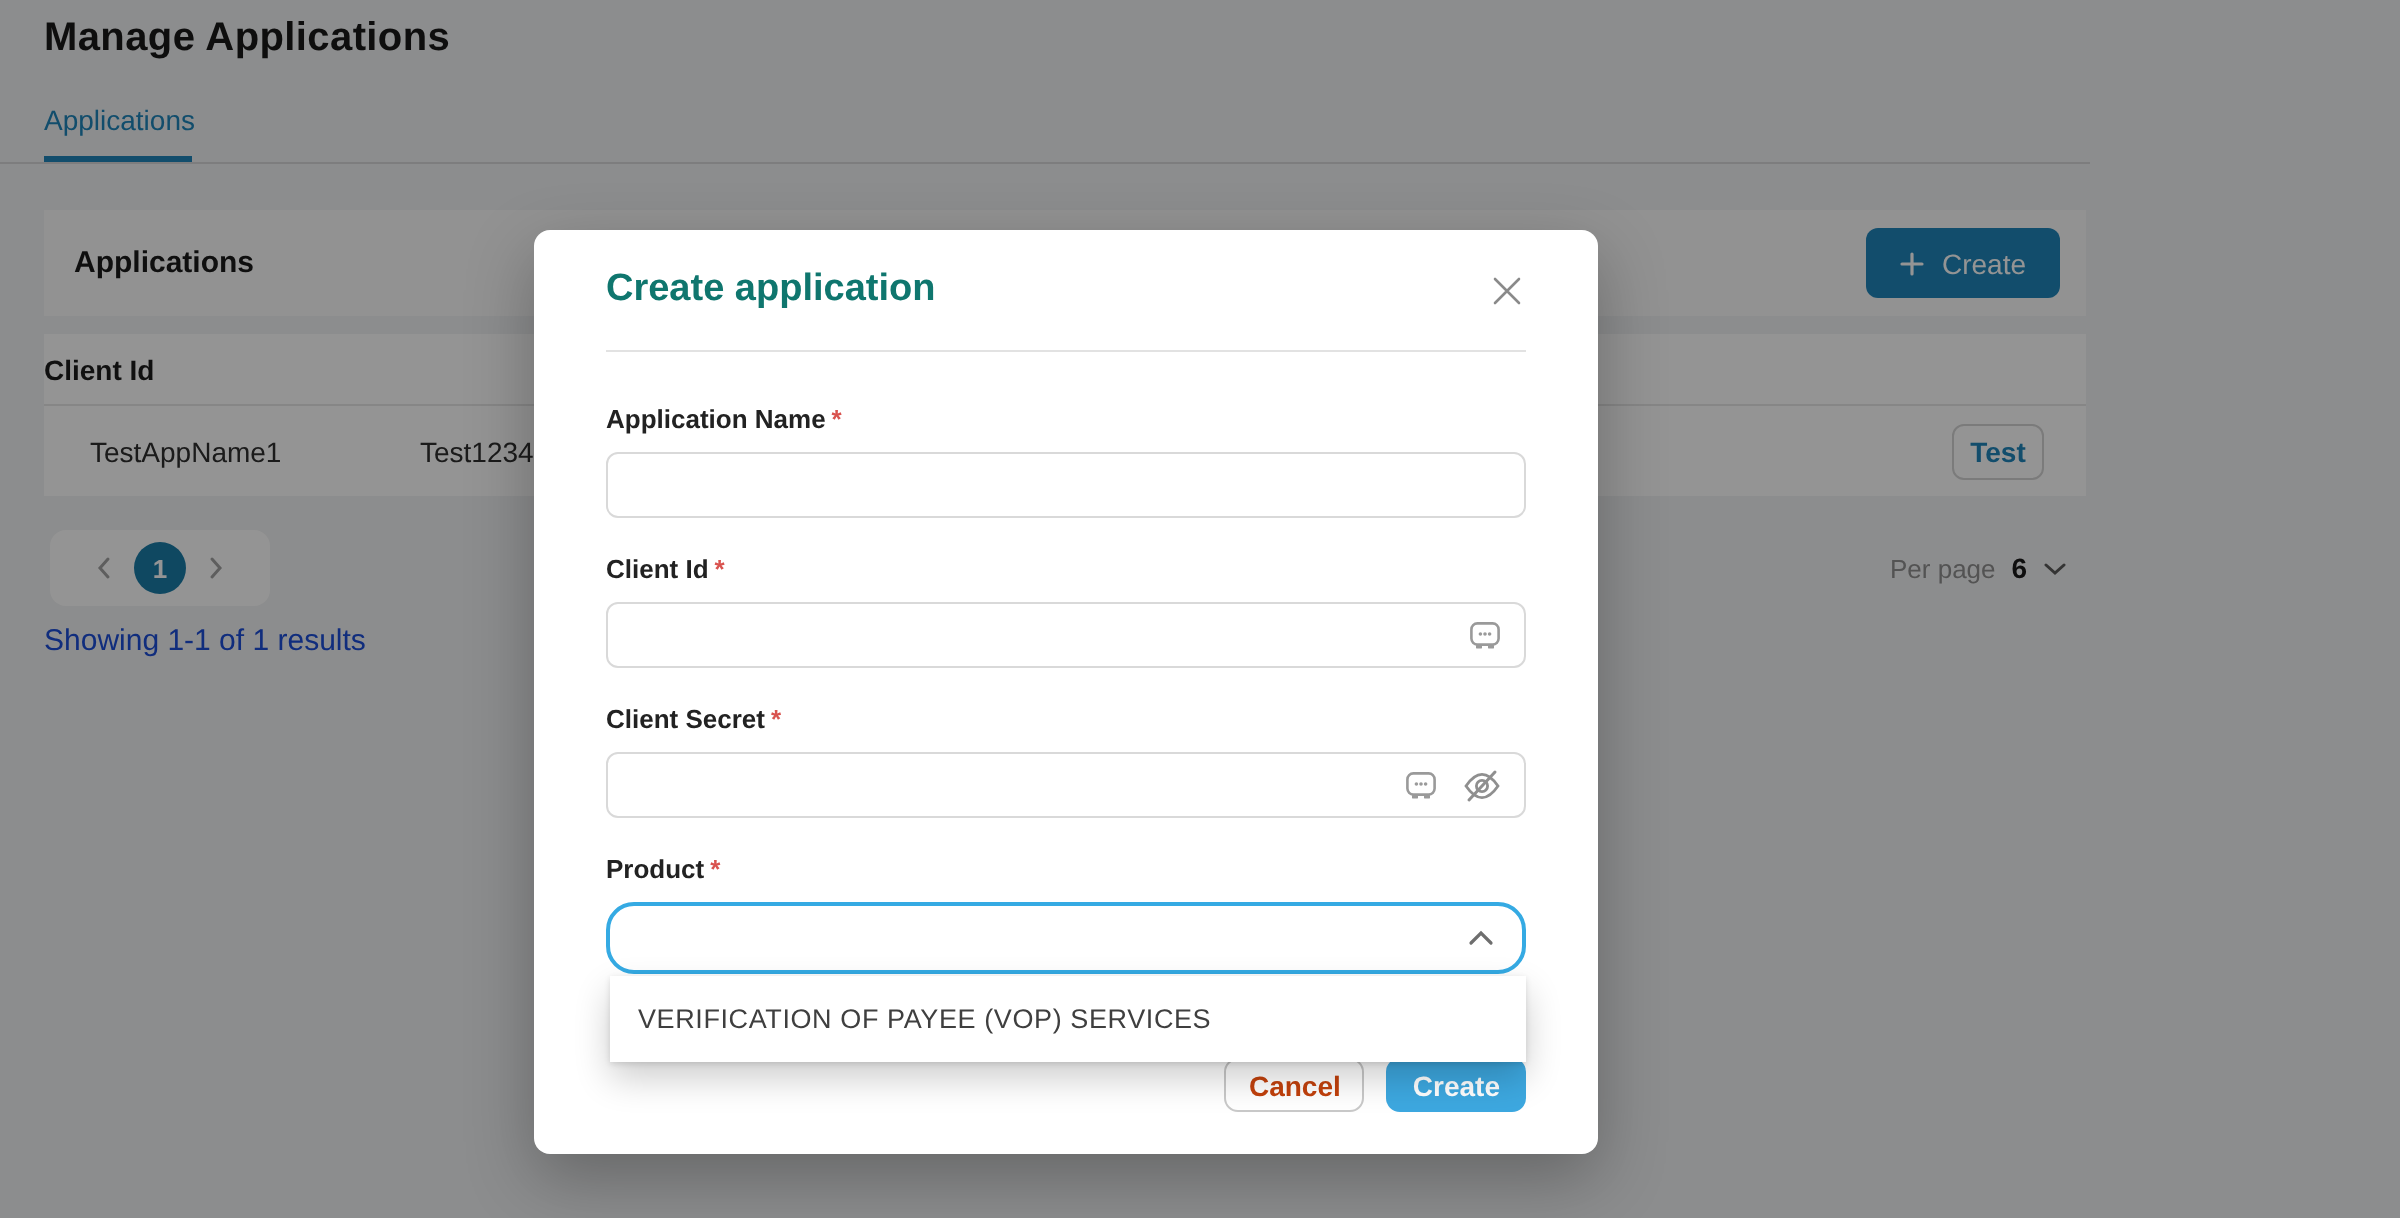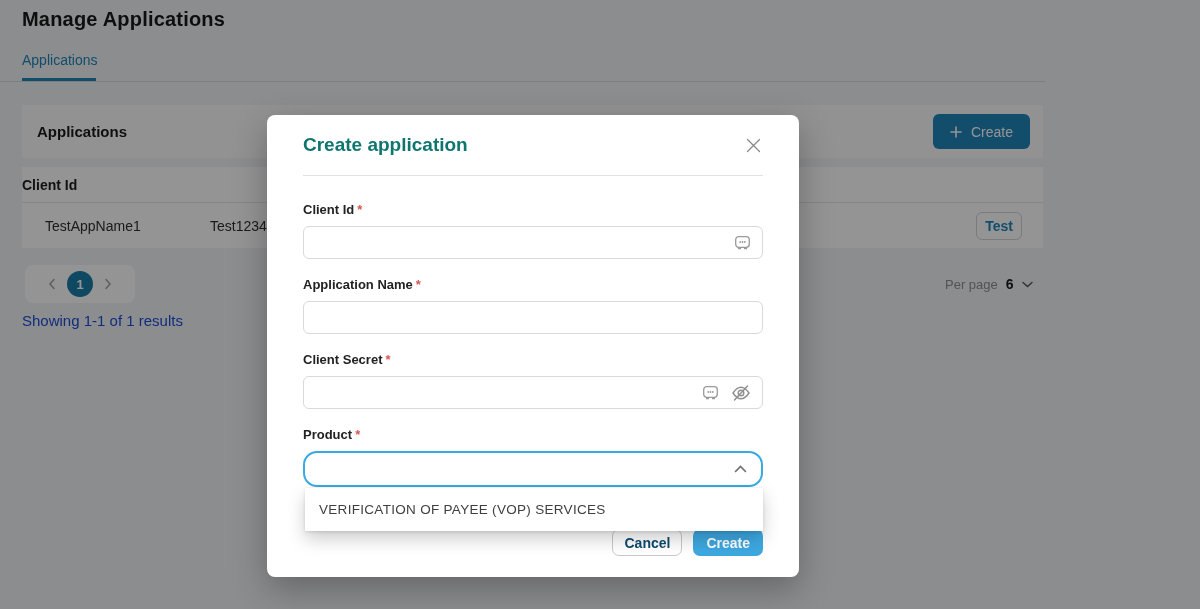--- a/index.html
+++ b/index.html
@@ -56,21 +56,21 @@
     padding:0 40px 0 10px; color:#222; background:#fff; }
   .in-wrap { position:relative; }
   .in-ico { position:absolute; top:50%; transform:translateY(-50%); display:flex; }
   .ico-r12 { right:12px; } .ico-r44 { right:44px; }
   .select { position:relative; height:36px; border:2px solid var(--focus); border-radius:14px; background:#fff; cursor:pointer; }
   .dropdown { position:absolute; left:0; right:-2px; top:calc(100% + 3px); background:#fff; z-index:5;
     box-shadow:0 8px 18px rgba(0,0,0,.2), 0 1px 3px rgba(0,0,0,.12); }
   .dd-option { height:43px; line-height:43px; padding-left:14px; font-size:13.5px; color:#3f3f3f; letter-spacing:.3px; cursor:pointer; }
   .modal-footer { display:flex; justify-content:flex-end; gap:11px; margin-top:42px; }
   .btn-cancel { height:27px; padding:0 11px; border:1px solid #c9c9c9; border-radius:7px; background:#fff; font-size:14px;
-    font-weight:700; color:#0c4a6e; font-family:inherit; cursor:pointer; }
+    font-weight:700; color:#c2410c; font-family:inherit; cursor:pointer; }
   .btn-create { height:27px; padding:0 13px; border:none; border-radius:7px; background:var(--create-accent); font-size:14px;
     font-weight:700; color:#fff; font-family:inherit; cursor:pointer; }
 </style>
 </head>
 <body>
 
 <div class="canvas">
 
   <div class="page-title">Manage Applications</div>
   <div class="tab">Applications</div>
@@ -141,40 +141,40 @@
           <svg width="15" height="15" viewBox="0 0 15 15">
               <path d="M1.5 1.5 13.5 13.5 M13.5 1.5 1.5 13.5" stroke="#8a8a8a" stroke-width="1.3" stroke-linecap="round"></path>
             </svg>
         </span>
       </button>
     </div>
 
     <div class="modal-body">
 
       <div class="field">
+        <label><span>Application Name</span><span class="req">*</span></label>
+        <div class="in-wrap">
+          <input class="tin" type="text" value="" style="">
+        </div>
+      </div>
+
+      <div class="field">
         <label><span>Client Id</span><span class="req">*</span></label>
         <div class="in-wrap">
           <input class="tin" type="text" value="" style="">
           <span class="in-ico ico-r12">
             <svg width="17" height="16" viewBox="0 0 17 16">
                 <rect x="1.7" y="1.7" width="13.6" height="10.6" rx="3" fill="none" stroke="#9a9a9a" stroke-width="1.3"></rect>
                 <circle cx="6.2" cy="7" r="0.9" fill="#9a9a9a"></circle>
                 <circle cx="8.5" cy="7" r="0.9" fill="#9a9a9a"></circle>
                 <circle cx="10.8" cy="7" r="0.9" fill="#9a9a9a"></circle>
                 <rect x="4" y="12.3" width="3" height="2" rx="0.6" fill="#9a9a9a"></rect>
                 <rect x="10" y="12.3" width="3" height="2" rx="0.6" fill="#9a9a9a"></rect>
               </svg>
           </span>
-        </div>
-      </div>
-
-      <div class="field">
-        <label><span>Application Name</span><span class="req">*</span></label>
-        <div class="in-wrap">
-          <input class="tin" type="text" value="" style="">
         </div>
       </div>
 
       <div class="field">
         <label><span>Client Secret</span><span class="req">*</span></label>
         <div class="in-wrap">
           <input class="tin" type="password" value="" style="">
           <span class="in-ico ico-r44">
             <svg width="17" height="16" viewBox="0 0 17 16">
                 <rect x="1.7" y="1.7" width="13.6" height="10.6" rx="3" fill="none" stroke="#9a9a9a" stroke-width="1.3"></rect>

